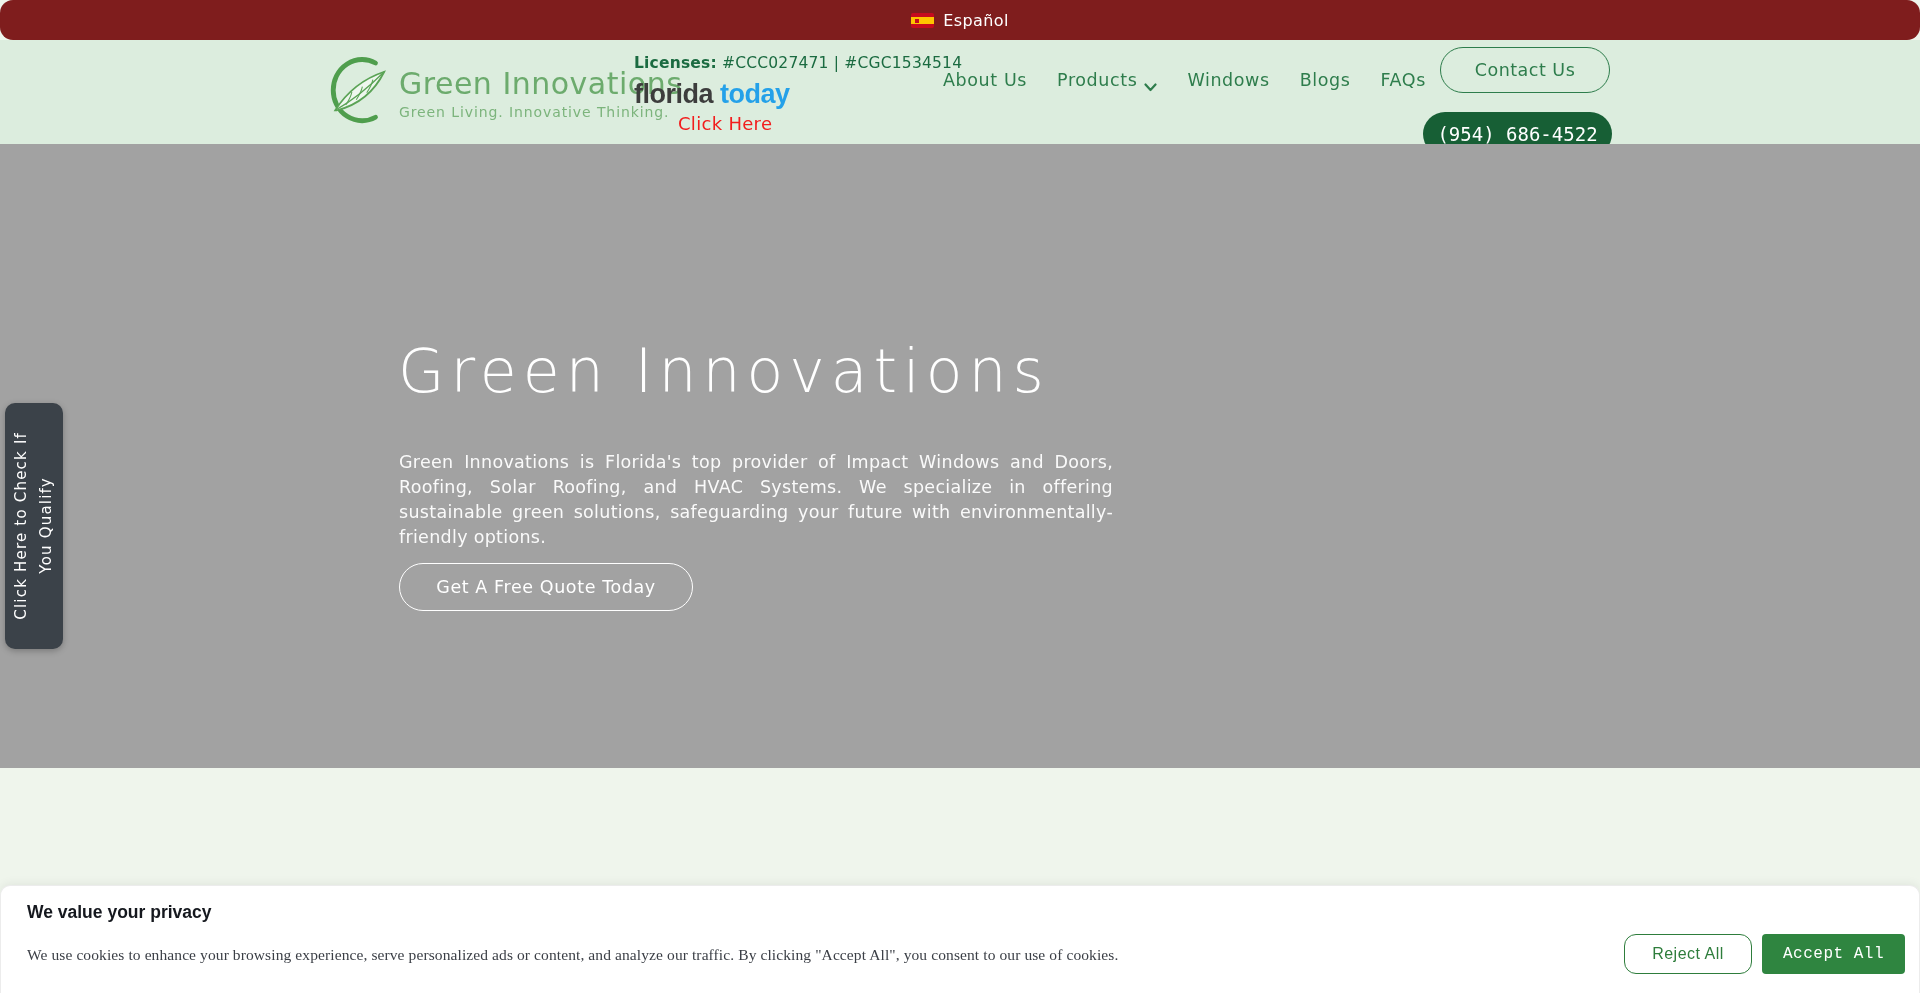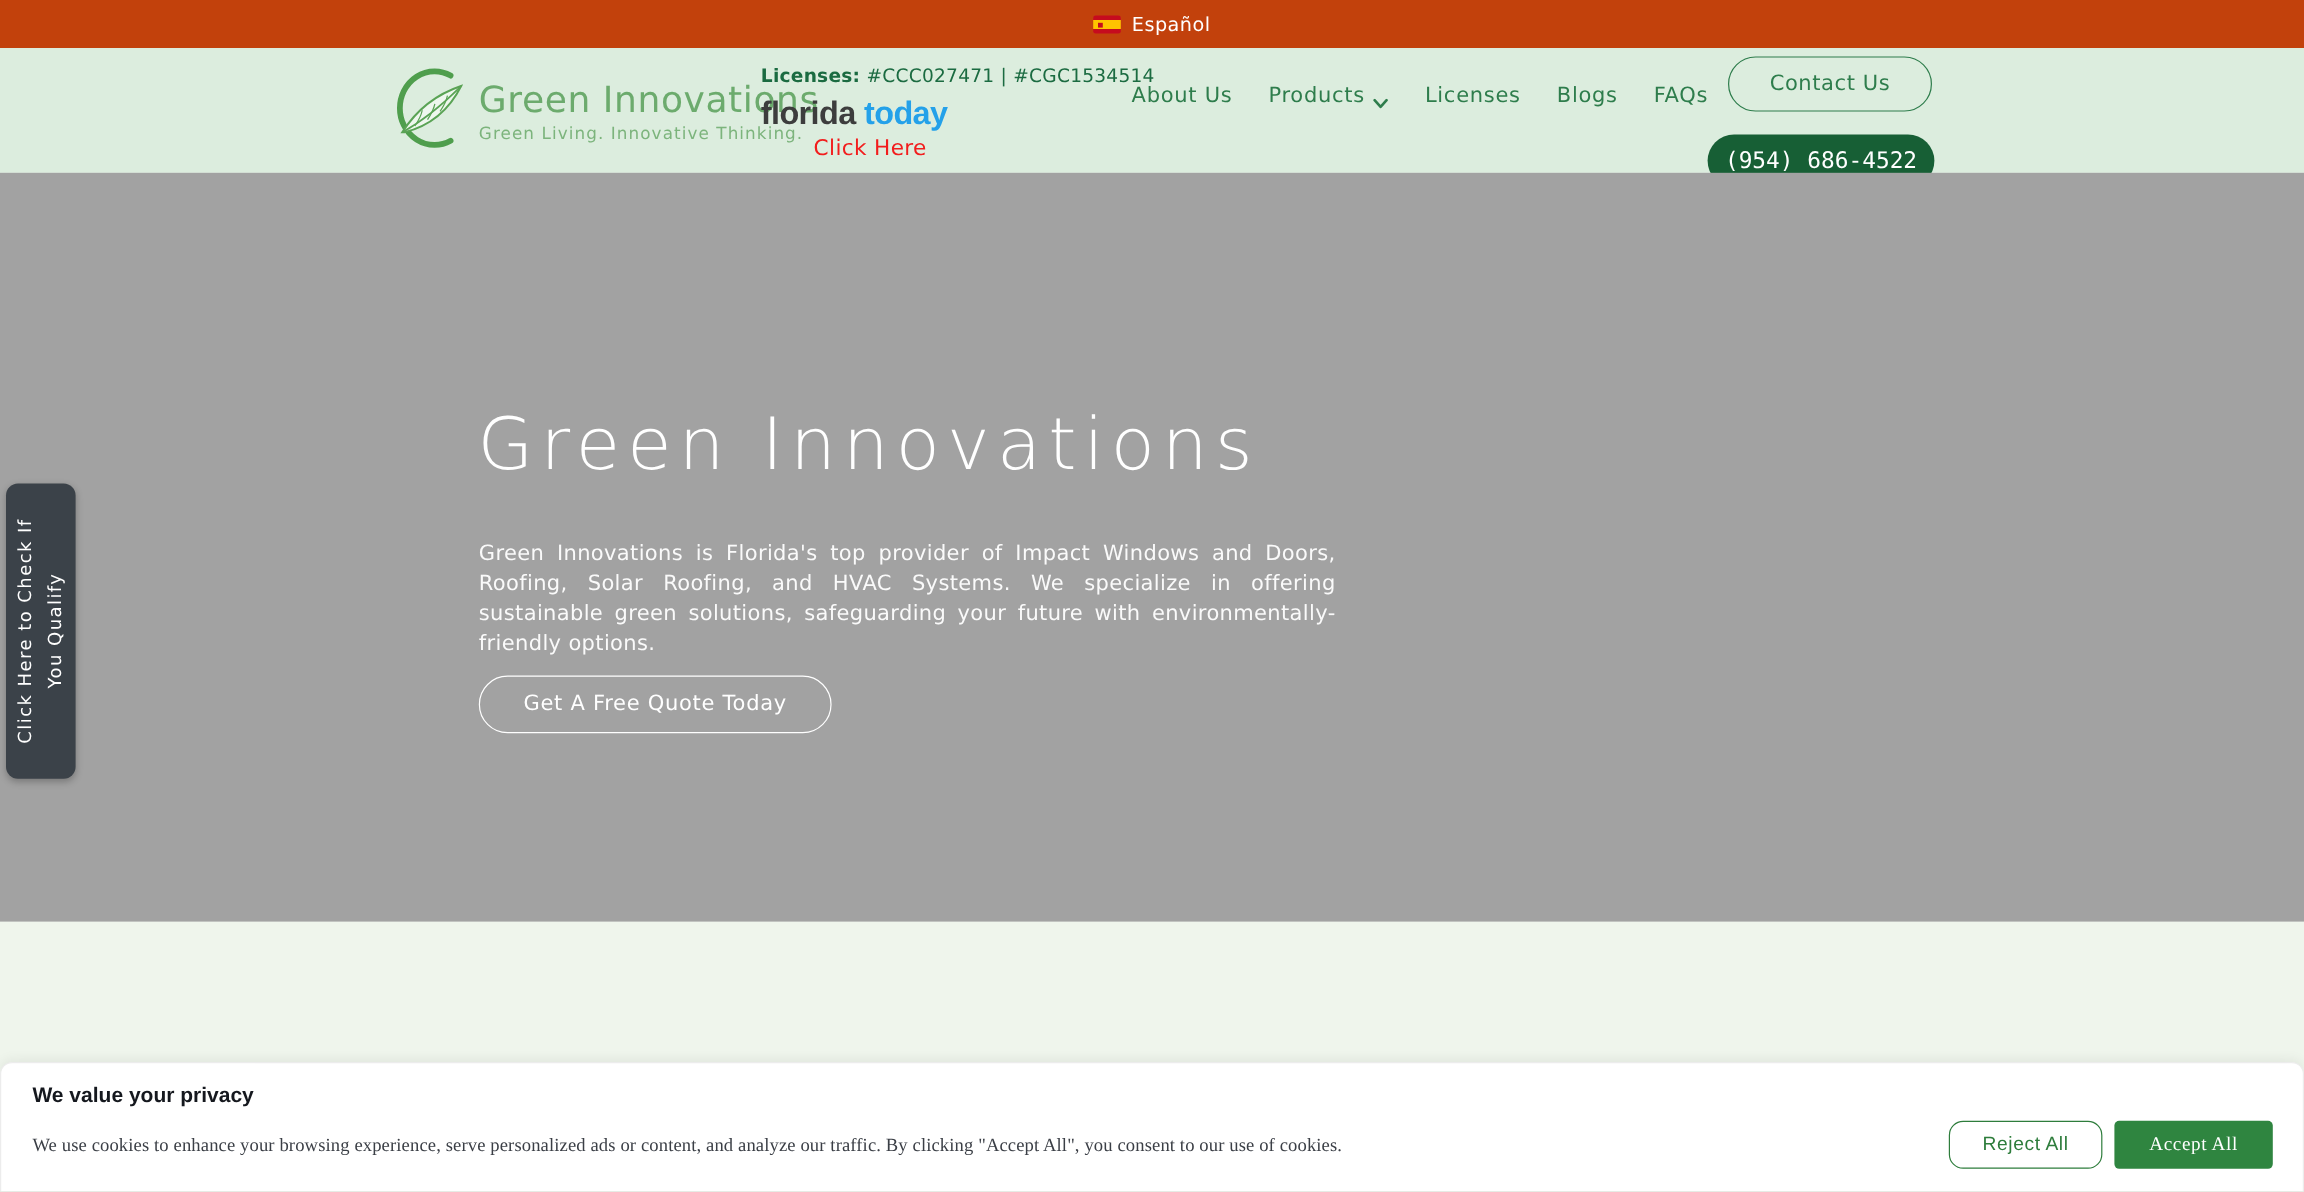--- a/index.html
+++ b/index.html
@@ -1,21 +1,21 @@
 <!DOCTYPE html>
 <html><head>
 <meta charset="utf-8">
 <style>
   * { margin:0; padding:0; box-sizing:border-box; }
   body { font-family:"DejaVu Sans", sans-serif; background:#eff5ec; }
   .page { position:relative; width:1920px; height:993px; background:#eff5ec; overflow:hidden; }
 
   
-  .topbar { position:absolute; top:0; left:0; width:100%; height:40px; background:#c2410c;
-            display:flex; align-items:center; justify-content:center; gap:9px; }
+  .topbar { position:absolute; top:0; left:0; width:100%; height:40px; background:#7f1d1d;
+            display:flex; align-items:center; justify-content:center; gap:9px;border-radius:13px; }
   .flag { width:23px; height:15px; border-radius:2px; position:relative;
           background:linear-gradient(#c60b1e 0 25%, #ffc400 25% 75%, #c60b1e 75% 100%); }
   .flag::after { content:""; position:absolute; left:4px; top:6px; width:4px; height:4px; background:#c60b1e; }
   .topbar-label { color:#ffffff; font-size:16px; letter-spacing:0.4px; cursor:pointer; }
 
   
   .header { position:absolute; top:40px; left:0; width:100%; height:104px; background:#dcedde; }
 
   .logo { position:absolute; left:323px; top:12px; display:flex; align-items:center; cursor:pointer; }
   .logo-text { margin-left:6px; }
@@ -63,23 +63,23 @@
   
   .cookie { position:absolute; left:0; bottom:0; width:100%; height:108px; background:#ffffff;
             border:1px solid #ececec; border-bottom:none; border-radius:10px 10px 0 0;
             box-shadow:0 -2px 10px rgba(0,0,0,0.06); font-family:"Liberation Sans", sans-serif; }
   .cookie-title { position:absolute; left:26px; top:16px; font-size:17.5px; font-weight:700; color:#15181e; }
   .cookie-msg { position:absolute; left:26px; top:60px; font-size:15.5px; color:#3b3f46; letter-spacing:0.1px;font-family:Liberation Serif, serif; }
   .reject-btn { position:absolute; left:1623px; top:48px; width:128px; height:40px; background:#ffffff;
                 border:1.5px solid #2e7d3c; border-radius:12px; color:#2e7d3c; font-size:16px;
                 letter-spacing:0.5px; font-family:"Liberation Sans", sans-serif;
                 display:flex; align-items:center; justify-content:center; cursor:pointer; }
-  .accept-btn { position:absolute; left:1761px; top:48px; width:132px; height:40px; background:#2f8540;
+  .accept-btn { position:absolute; left:1761px; top:48px; width:143px; height:40px; background:#2f8540;
                 border:none; border-radius:4px; color:#ffffff; font-size:16px;
-                letter-spacing:0.5px; font-family:Liberation Serif, serif;
+                letter-spacing:0.5px; font-family:Liberation Mono, monospace;
                 display:flex; align-items:center; justify-content:center; cursor:pointer; }
 </style>
 </head>
 <body>
 
 <div class="page">
 
   <div class="topbar">
     <span class="flag"></span>
     <span class="topbar-label">Español</span>
@@ -120,21 +120,21 @@
       </span>
       <span class="nav-item">
         <span>Products</span>
         <span class="chev">
           <svg width="13" height="9" viewBox="0 0 13 9">
               <path d="M1.5 1.5 L6.5 7 L11.5 1.5" fill="none" stroke="#2e7d4c" stroke-width="2.2" stroke-linecap="round" stroke-linejoin="round"></path>
             </svg>
         </span>
       </span>
       <span class="nav-item">
-        <span>Licenses</span>
+        <span>Windows</span>
       </span>
       <span class="nav-item">
         <span>Blogs</span>
       </span>
       <span class="nav-item">
         <span>FAQs</span>
       </span>
     </nav>
 
     <button class="contact-btn">Contact Us</button>

